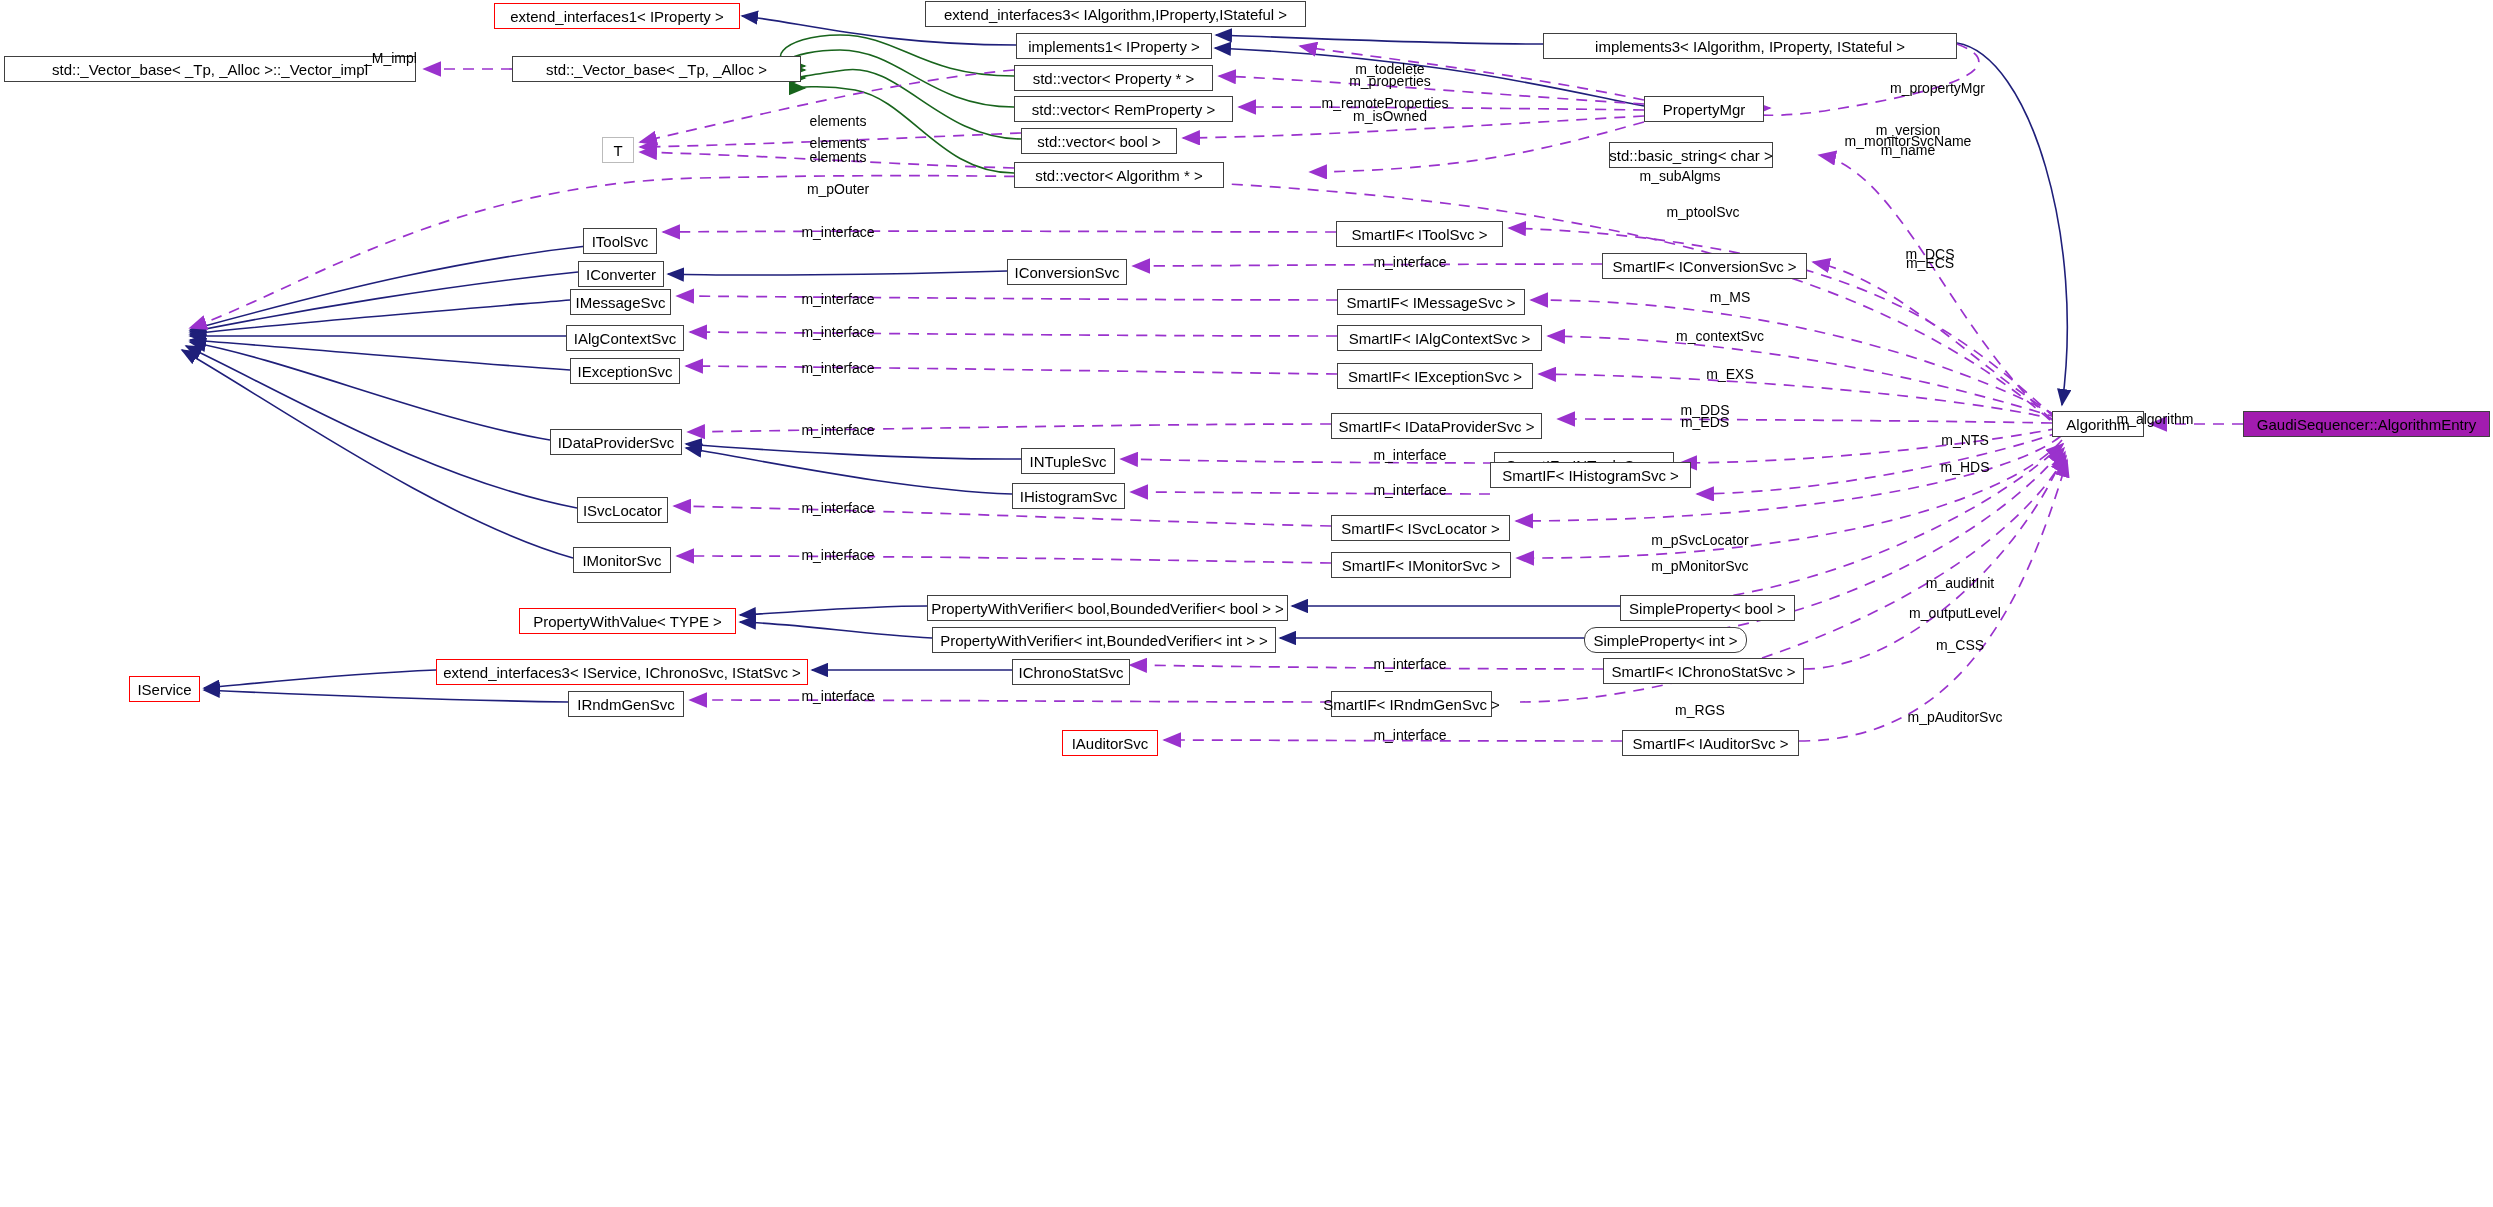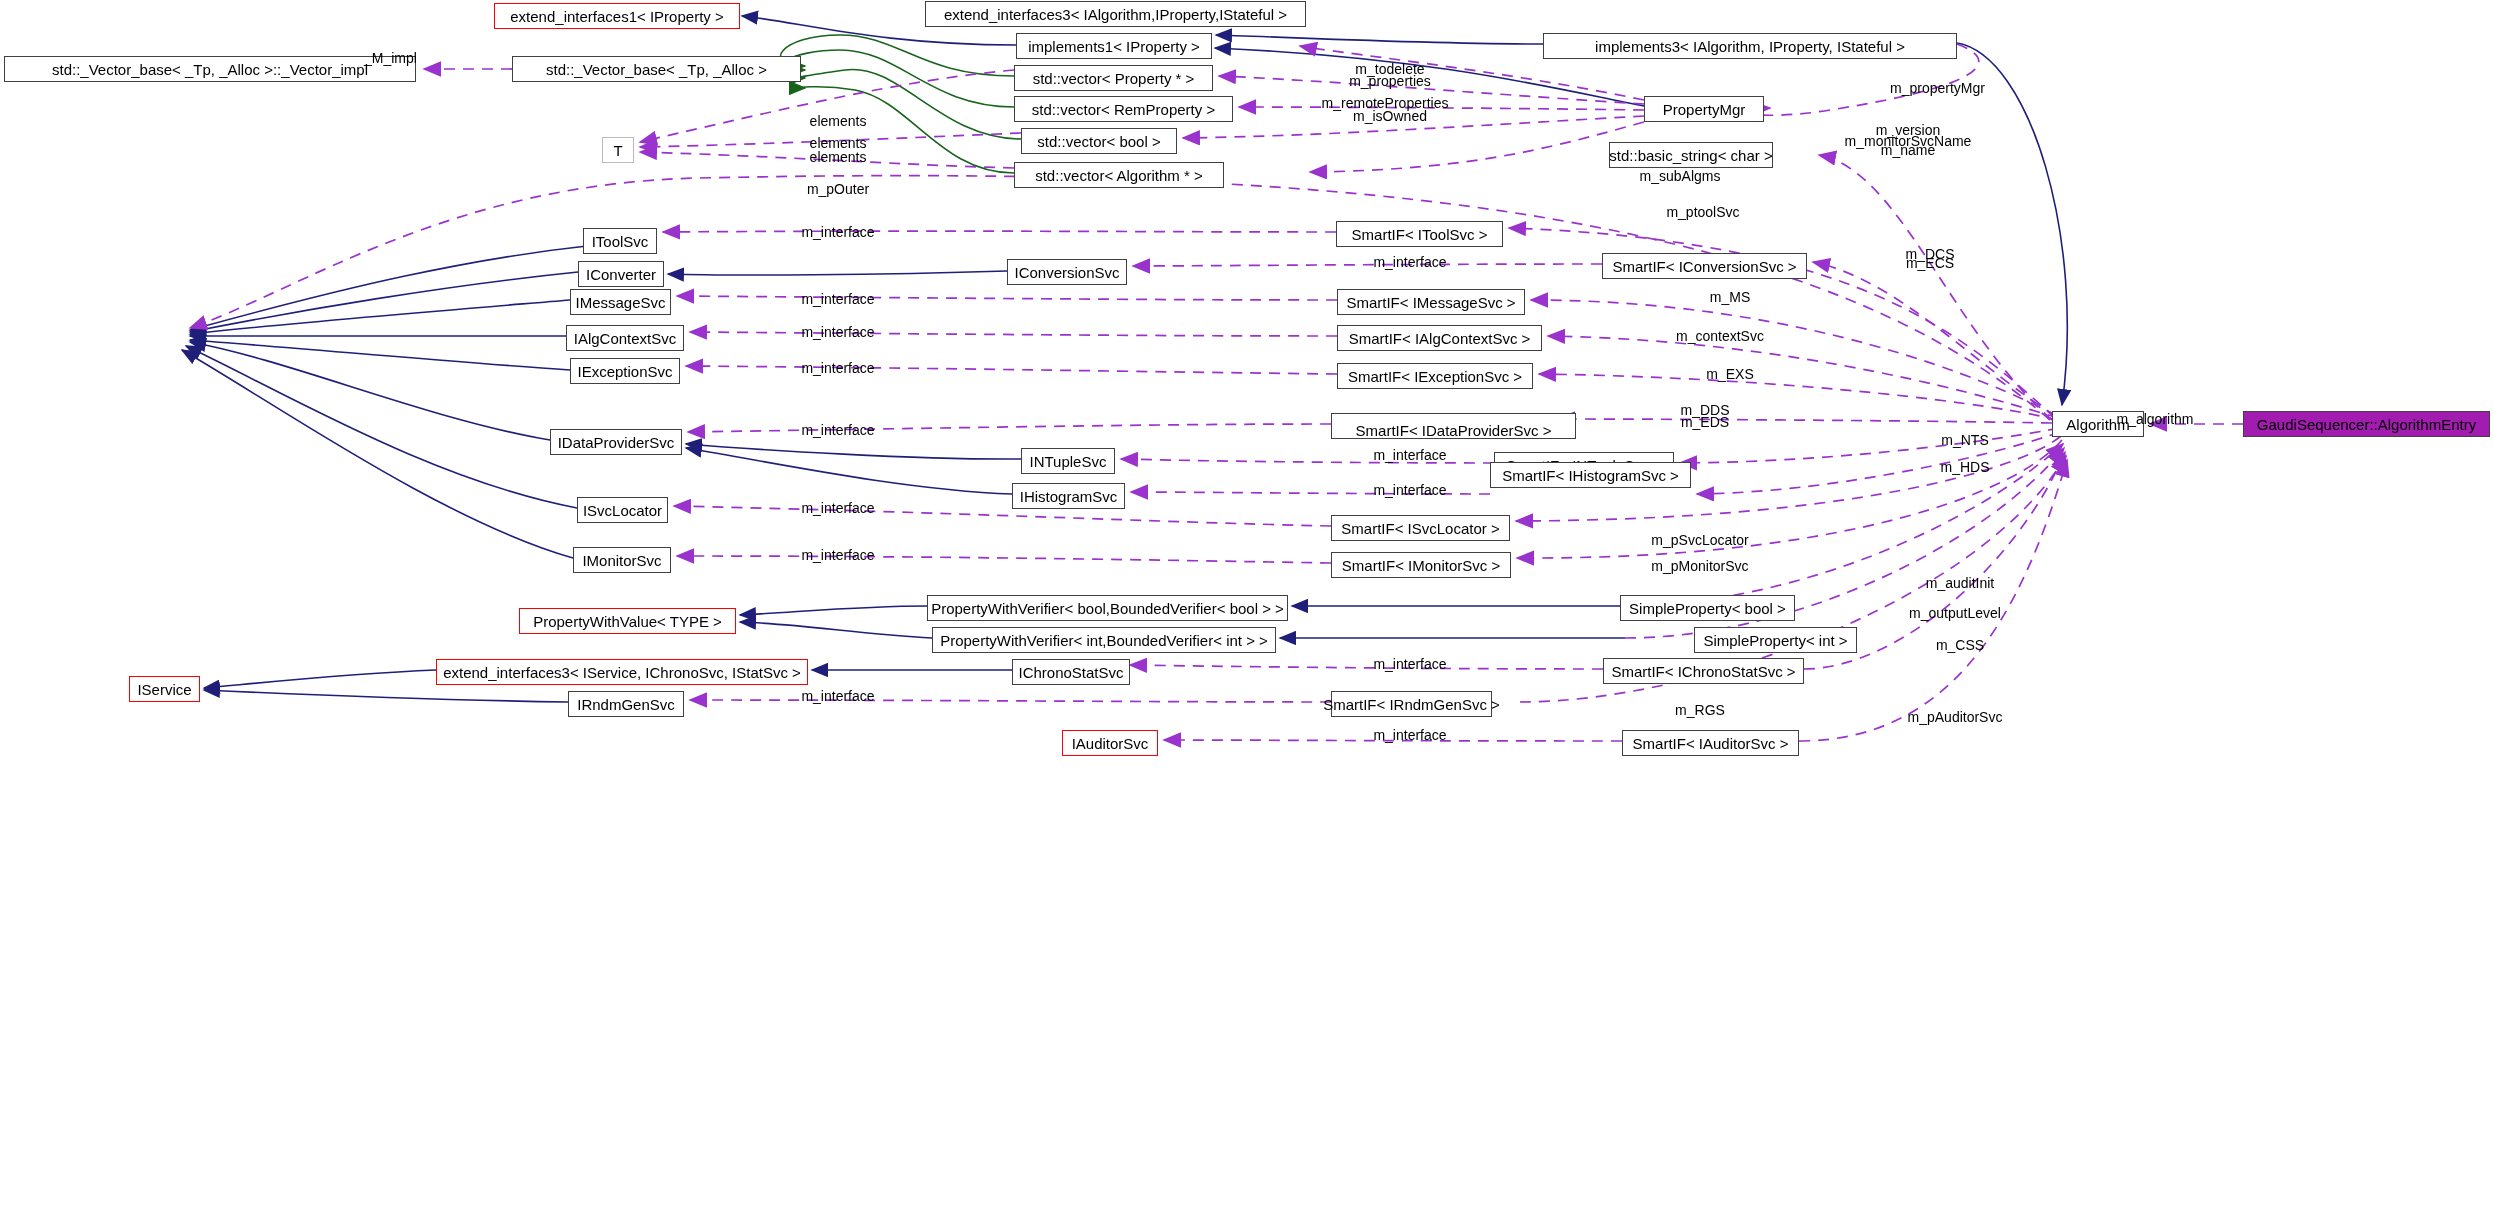--- a/index.html
+++ b/index.html
@@ -206,21 +206,21 @@
       </div>
       <div class="node" style="left: 566px; top: 325px; width: 118px; height: 26px;">
         <span>IAlgContextSvc</span>
       </div>
       <div class="node" style="left: 1337px; top: 363px; width: 196px; height: 26px;">
         <span>SmartIF&lt; IExceptionSvc &gt;</span>
       </div>
       <div class="node" style="left: 570px; top: 358px; width: 110px; height: 26px;">
         <span>IExceptionSvc</span>
       </div>
-      <div class="node" style="left: 1331px; top: 413px; width: 245px; height: 26px; align-items: flex-end;">
+      <div class="node" style="left: 1331px; top: 413px; width: 211px; height: 26px;">
         <span>SmartIF&lt; IDataProviderSvc &gt;</span>
       </div>
       <div class="node" style="left: 2052px; top: 411px; width: 92px; height: 26px;">
         <span>Algorithm</span>
       </div>
       <div class="node grey" style="left: 2243px; top: 411px; width: 247px; height: 26px;">
         <span>GaudiSequencer::AlgorithmEntry</span>
       </div>
       <div class="node" style="left: 550px; top: 429px; width: 132px; height: 26px;">
         <span>IDataProviderSvc</span>
@@ -254,21 +254,21 @@
       </div>
       <div class="node" style="left: 1620px; top: 595px; width: 175px; height: 26px;">
         <span>SimpleProperty&lt; bool &gt;</span>
       </div>
       <div class="node red" style="left: 519px; top: 608px; width: 217px; height: 26px;">
         <span>PropertyWithValue&lt; TYPE &gt;</span>
       </div>
       <div class="node" style="left: 932px; top: 627px; width: 344px; height: 26px;">
         <span>PropertyWithVerifier&lt; int,BoundedVerifier&lt; int &gt; &gt;</span>
       </div>
-      <div class="node" style="left: 1694px; top: 627px; width: 163px; height: 26px;">
+      <div class="node" style="left: 1584px; top: 627px; width: 163px; height: 26px; border-radius: 12px;">
         <span>SimpleProperty&lt; int &gt;</span>
       </div>
       <div class="node red" style="left: 436px; top: 659px; width: 372px; height: 26px;">
         <span>extend_interfaces3&lt; IService, IChronoSvc, IStatSvc &gt;</span>
       </div>
       <div class="node" style="left: 1012px; top: 659px; width: 118px; height: 26px;">
         <span>IChronoStatSvc</span>
       </div>
       <div class="node" style="left: 1603px; top: 658px; width: 201px; height: 26px;">
         <span>SmartIF&lt; IChronoStatSvc &gt;</span>

